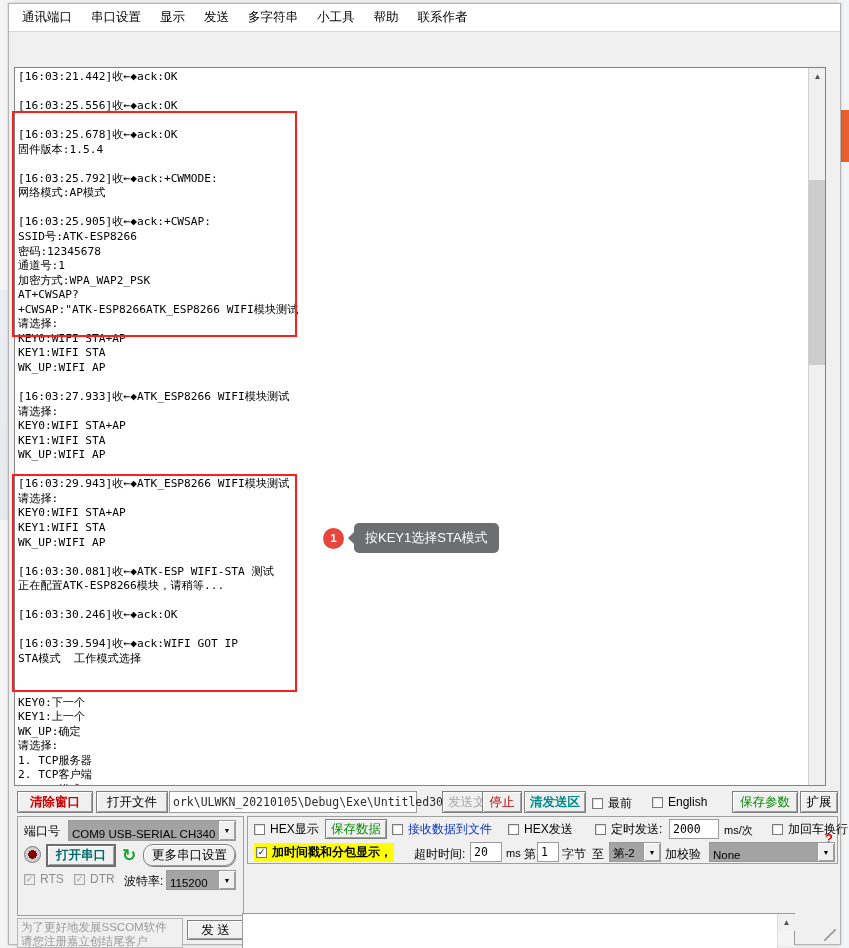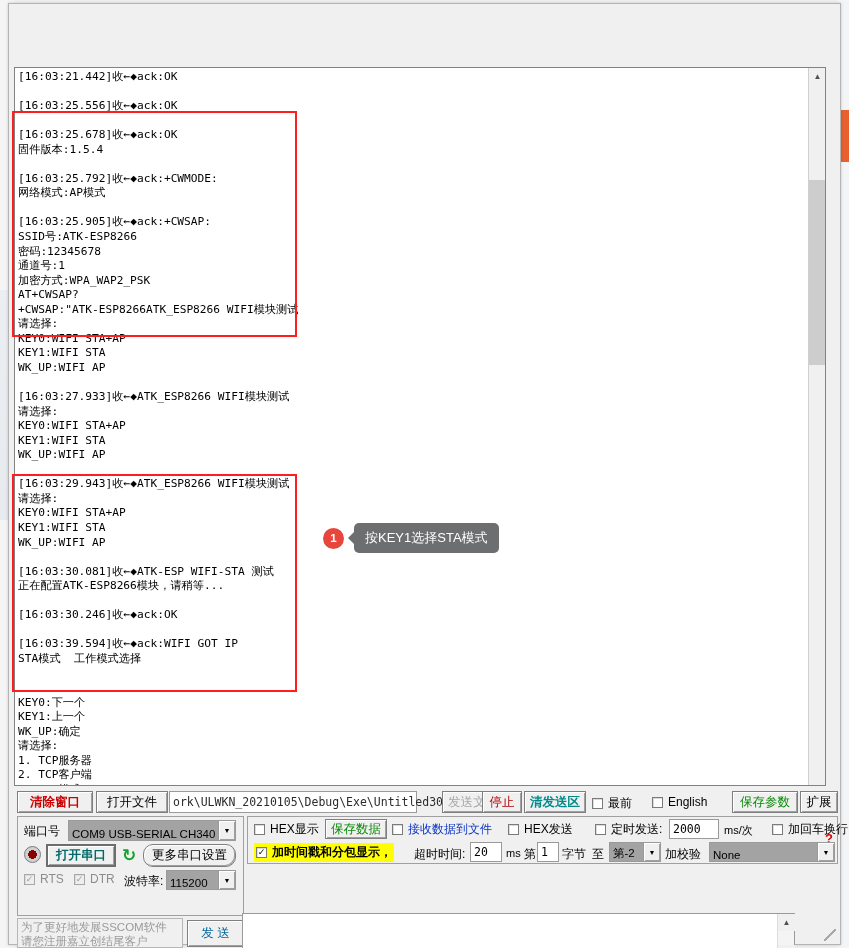--- a/index.html
+++ b/index.html
@@ -112,20 +112,30 @@
 <body>
 
 <div class="bg-left"></div>
 <div class="bg-left-strip"></div>
 <div class="bg-right"></div>
 <div class="bg-orange"></div>
 
 <div class="window">
 
 
+  <div class="menubar">
+    <div class="menu-item">通讯端口</div>
+    <div class="menu-item">串口设置</div>
+    <div class="menu-item">显示</div>
+    <div class="menu-item">发送</div>
+    <div class="menu-item">多字符串</div>
+    <div class="menu-item">小工具</div>
+    <div class="menu-item">帮助</div>
+    <div class="menu-item">联系作者</div>
+  </div>
 
   <div class="client">
 
     <div class="logpane">
       <div class="logtext">[16:03:21.442]收←◆ack:OK
 
 [16:03:25.556]收←◆ack:OK
 
 [16:03:25.678]收←◆ack:OK
 固件版本:1.5.4
@@ -243,21 +253,21 @@
       <div class="combo row" style="left:152px;top:80px;width:70px;height:20px;">
         <span>115200</span>
         <span class="arrow">▼</span>
       </div>
 
       <div class="row" style="left:3px;top:128px;width:166px;height:30px;border:1px solid #b6b6b6;box-sizing:border-box;
            background:#f0f0f0;color:#9a9a9a;font-size:11.5px;line-height:14px;padding:1px 3px;">
         <div>为了更好地发展SSCOM软件</div>
         <div>请您注册嘉立创结尾客户</div>
       </div>
-      <div class="btn3d row" style="left:173px;top:130px;width:57px;height:27px;color:#0369a1;">发 送</div>
+      <div class="btn3d row" style="left:173px;top:130px;width:57px;height:20px;color:#000000;">发 送</div>
 
       <div class="row" style="left:233px;top:26px;width:591px;height:48px;border:1px solid #a0a0a0;box-sizing:border-box;"></div>
 
       <div class="cbx row" style="left:240px;top:31px;">
         <span class="box"></span>
         <span class="lbl">HEX显示</span>
       </div>
       <div class="btn3d row" style="left:311px;top:29px;width:62px;height:20px;color:#0a8a0a;">保存数据</div>
       <div class="cbx row" style="left:378px;top:31px;">
         <span class="box"></span>

